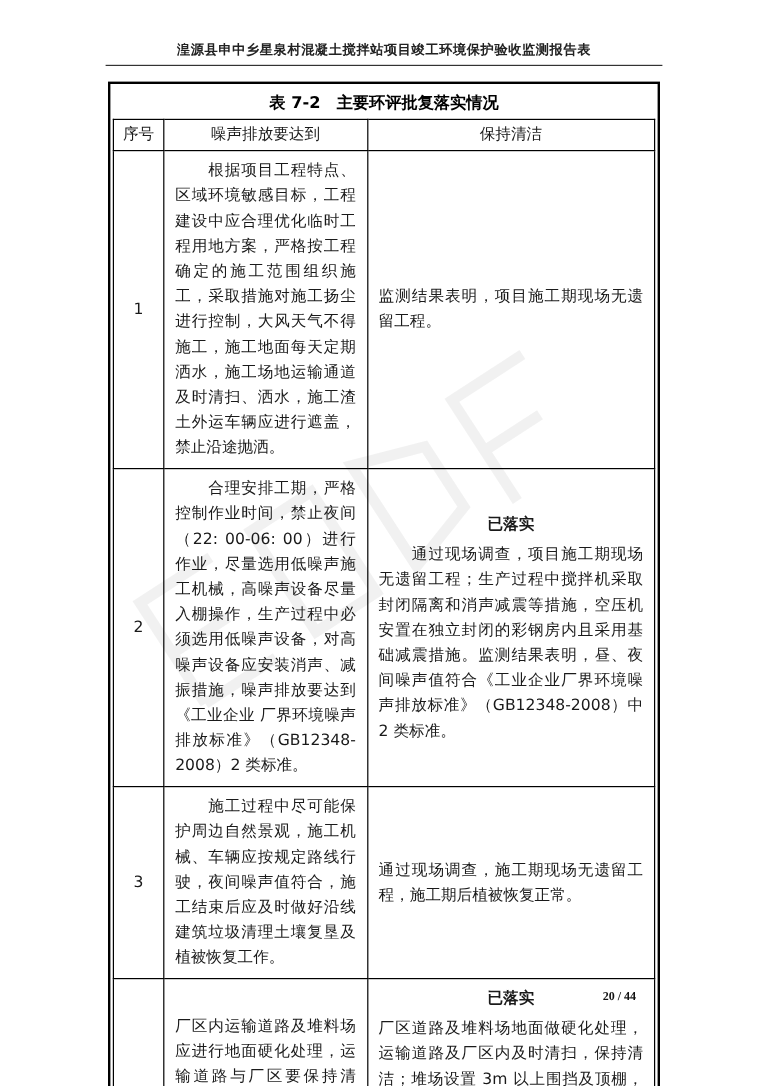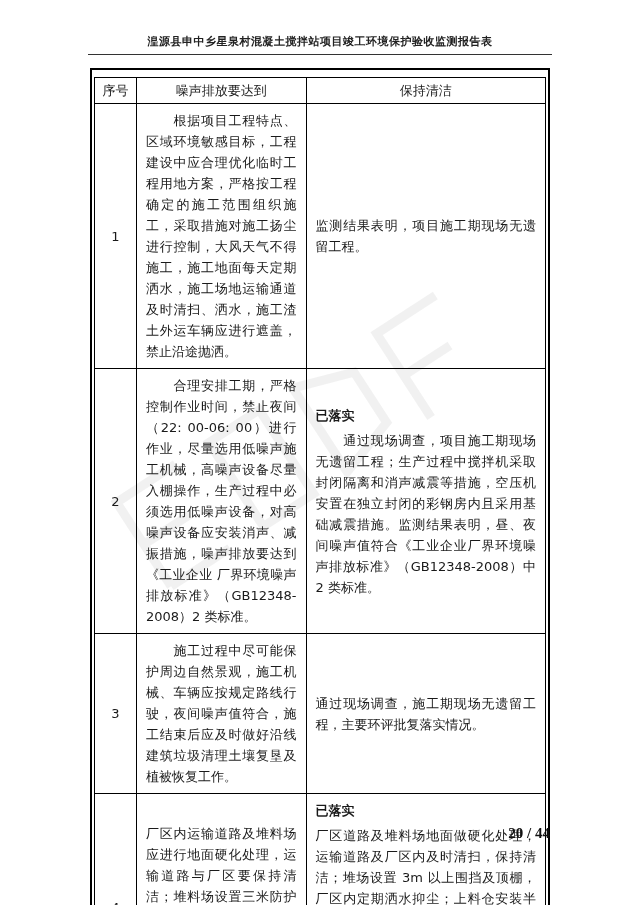--- a/index.html
+++ b/index.html
@@ -68,40 +68,40 @@
   table.approval th {
     height: 26px;
     font-weight: normal;
     text-align: center;
     padding: 2px;
     margin-left: 48px;
   }
   td.cell-no { text-align: center; }
   td.top { vertical-align: top; }
   td p { margin: 4px; text-align: justify; }
-  p.status-label { font-weight: bold; text-align: left; }
+  p.status-label { font-weight: bold; text-align: center; }
   p.status-label:empty { display: none; }
 
   
   .watermark {
     position: absolute;
     left: 50px; top: 250px;
     width: 540px; height: 360px;
     pointer-events: none;
     opacity: 0.55;
   }
 
   
   .footer-page {
     position: absolute;
     top: 825px;
-    right: 90px;
+    right: 110px;
     font-family: "Liberation Serif", "DejaVu Serif", serif;
     font-weight: bold;
-    font-size: 15px;
+    font-size: 10px;
     color: #111;
   }
 </style>
 </head>
 <body>
 
 <div class="page">
 
   <svg class="watermark" viewBox="0 0 540 360" aria-hidden="true">
     <g transform="rotate(-33 270 180)" fill="none" stroke="#e7e7e7" stroke-width="9">
@@ -109,20 +109,21 @@
       <path d="M170 230 L170 130 L230 130 L230 230 Z"></path>
       <path d="M270 230 L270 130 L330 150 L330 210 L270 230 Z"></path>
       <path d="M370 230 L370 130 L440 130 M370 180 L425 180"></path>
     </g>
   </svg>
 
   <div class="doc-header">湟源县申中乡星泉村混凝土搅拌站项目竣工环境保护验收监测报告表</div>
   <div class="header-rule"></div>
 
   <div class="content-frame">
+    <div class="table-caption">表 7-2　主要环评批复落实情况</div>
 
     <table class="approval">
       <colgroup>
         <col style="width:9.3%">
         <col style="width:37.6%">
         <col style="width:53.1%">
       </colgroup>
       <thead>
         <tr>
           <th>序号</th>
@@ -153,21 +154,21 @@
     </td>
   </tr>
 
   <tr>
     <td class="cell-no">3</td>
     <td class="cell-req top">
       <p class="para">　　施工过程中尽可能保护周边自然景观，施工机械、车辆应按规定路线行驶，夜间噪声值符合，施工结束后应及时做好沿线建筑垃圾清理土壤复垦及植被恢复工作。</p>
     </td>
     <td class="cell-status">
 
-      <p class="para">通过现场调查，施工期现场无遗留工程，主要环评批复落实情况。</p>
+      <p class="para">通过现场调查，施工期现场无遗留工程，施工期后植被恢复正常。</p>
     </td>
   </tr>
 
   <tr>
     <td class="cell-no">4</td>
     <td class="cell-req">
       <p class="para">厂区内运输道路及堆料场应进行地面硬化处理，运输道路与厂区要保持清洁；堆料场设置三米防护围墙，定期喷淋、洒水、降尘。配料区石料输送系统要半密闭处理，减少二次扬尘。</p>
     </td>
     <td class="cell-status top">
       <p class="status-label">已落实</p>

